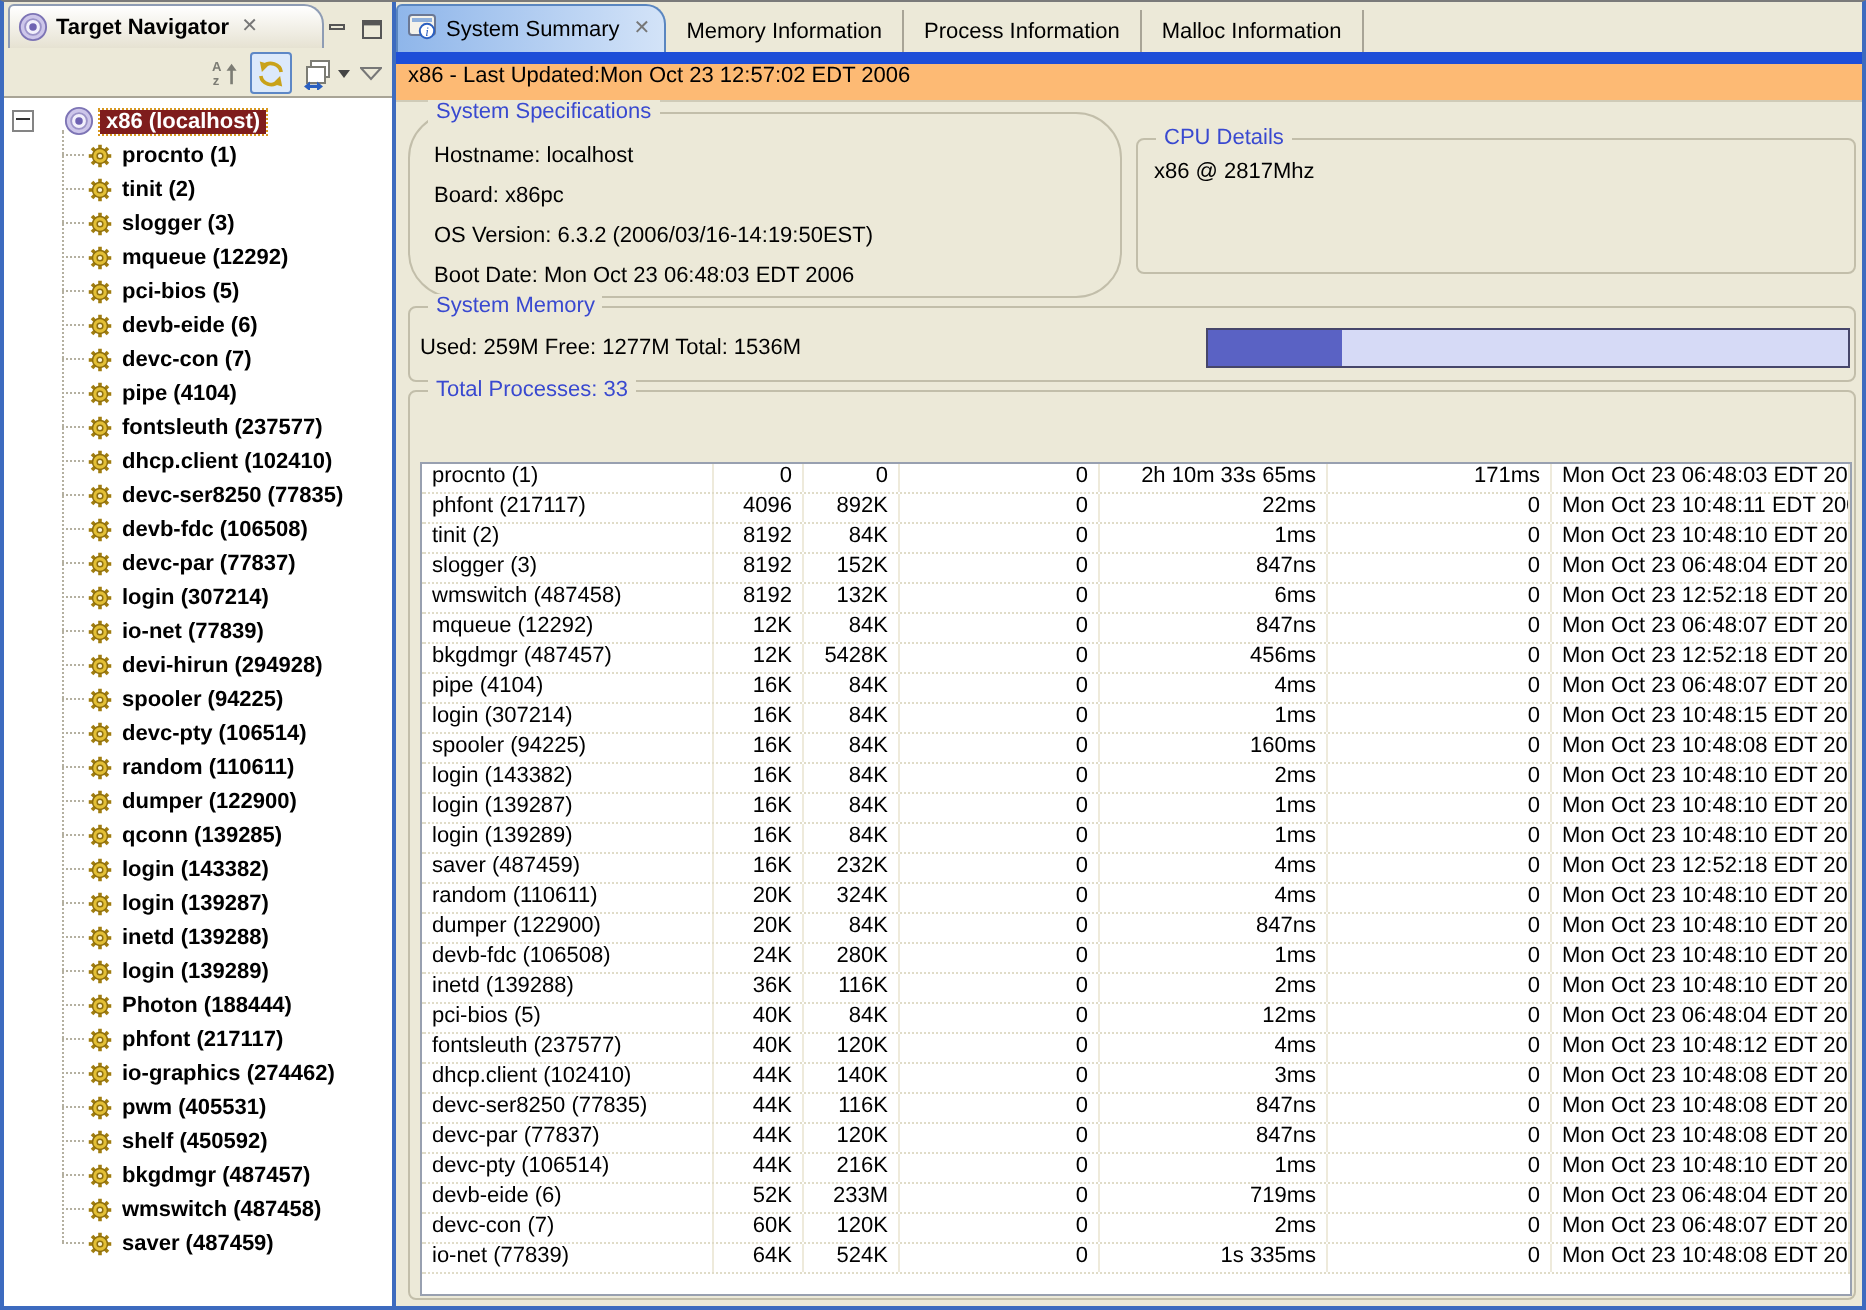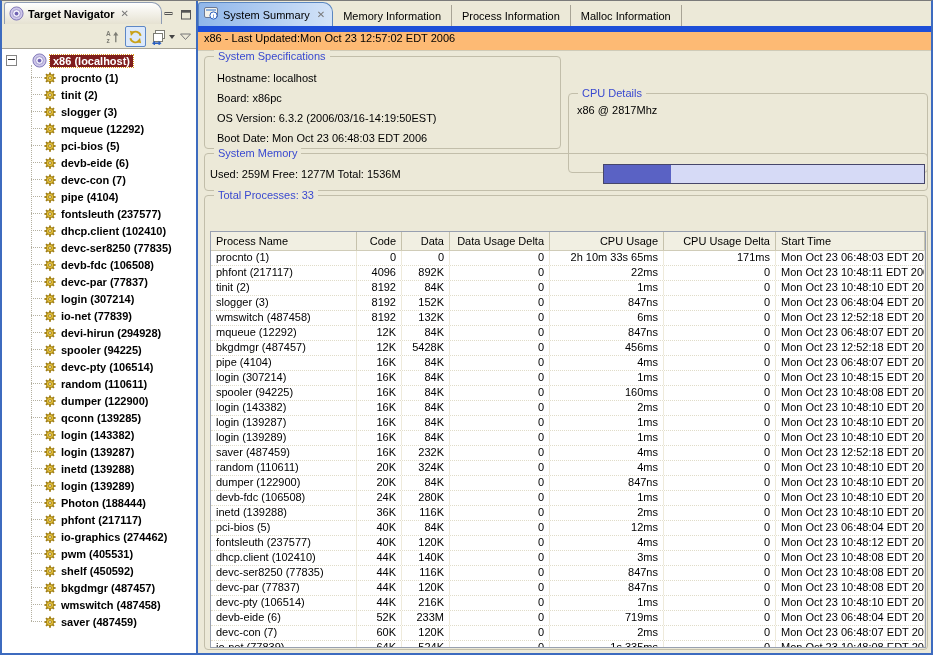--- a/index.html
+++ b/index.html
@@ -37,23 +37,23 @@
   .edit-tabs{height:25px;display:flex;align-items:flex-end;flex-shrink:0;}
   .etab{display:flex;align-items:center;white-space:nowrap;}
   .etab.active{height:23px;gap:5px;padding:0 7px 0 5px;background:linear-gradient(90deg,#8fb6ea,#d3e3f8);
     border:1px solid #5a86c0;border-bottom:none;border-radius:3px 10px 0 0;}
   .etab.plain{height:21px;padding:0 10px;border-right:1px solid #a8a496;}
   .status-row{height:18px;border-top:6px solid #1d4ed8;border-bottom:1px solid #cfcbb8;display:flex;align-items:flex-start;padding-left:6px;flex-shrink:0;background:#fdba74;}
 
   .content{flex:1;position:relative;}
   .groupbox{position:absolute;border:1px solid #c2beaa;border-radius:4px;box-sizing:border-box;}
   .group-label{position:absolute;top:-7px;left:9px;background:#ece9d8;padding:0 4px;color:#3949d0;white-space:nowrap;}
-  .gb-spec{left:6px;top:5px;width:357px;height:93px;padding:11px 0 0 12px;}
+  .gb-spec{left:6px;top:5px;width:357px;height:93px;padding:11px 0 0 12px;border-radius:23px;}
   .gb-spec .spec-line{line-height:20px;white-space:nowrap;}
-  .gb-cpu{left:370px;top:18px;right:3px;height:80px;padding:10px 0 0 8px;margin-top:24px;}
+  .gb-cpu{left:370px;top:18px;right:3px;height:68px;padding:10px 0 0 8px;}
   .gb-mem{left:6px;top:102px;right:3px;height:38px;}
   .mem-summary{position:absolute;left:5px;top:14px;white-space:nowrap;}
   .mem-bar{position:absolute;right:2px;top:10px;width:322px;height:20px;border:1px solid #46466a;background:#d6daf6;box-sizing:border-box;}
   .mem-fill{height:100%;background:#5a62c4;}
   .gb-proc{left:6px;top:144px;right:3px;bottom:3px;}
 
   .ptabs{position:absolute;left:5px;top:13px;display:flex;align-items:flex-end;gap:3px;z-index:2;}
   .ptab{white-space:nowrap;box-sizing:border-box;}
   .ptab.active{height:23px;margin-bottom:-1px;background:#fff;border:1px solid #8a92a8;border-top:3px solid #f0a23c;
     border-bottom:none;border-radius:2px 2px 0 0;padding:3px 9px 0 9px;}
@@ -736,29 +736,20 @@
         <div class="mem-bar">
           <div class="mem-fill" style="width: 21%;"></div>
         </div>
       </div>
 
       <div class="groupbox gb-proc">
         <span class="group-label">Total Processes: 33</span>
 
 
         <div class="ptable">
-          <div class="thead">
-            <span class="hcell c0">Process Name</span>
-            <span class="hcell c1 num">Code</span>
-            <span class="hcell c2 num">Data</span>
-            <span class="hcell c3 num">Data Usage Delta</span>
-            <span class="hcell c4 num">CPU Usage</span>
-            <span class="hcell c5 num">CPU Usage Delta</span>
-            <span class="hcell c6">Start Time</span>
-          </div>
           <div class="tbody">
   <div class="trow">
     <span class="tc c0">procnto (1)</span>
     <span class="tc c1 num">0</span>
     <span class="tc c2 num">0</span>
     <span class="tc c3 num">0</span>
     <span class="tc c4 num">2h 10m 33s 65ms</span>
     <span class="tc c5 num">171ms</span>
     <span class="tc c6">Mon Oct 23 06:48:03 EDT 2006</span>
   </div>

